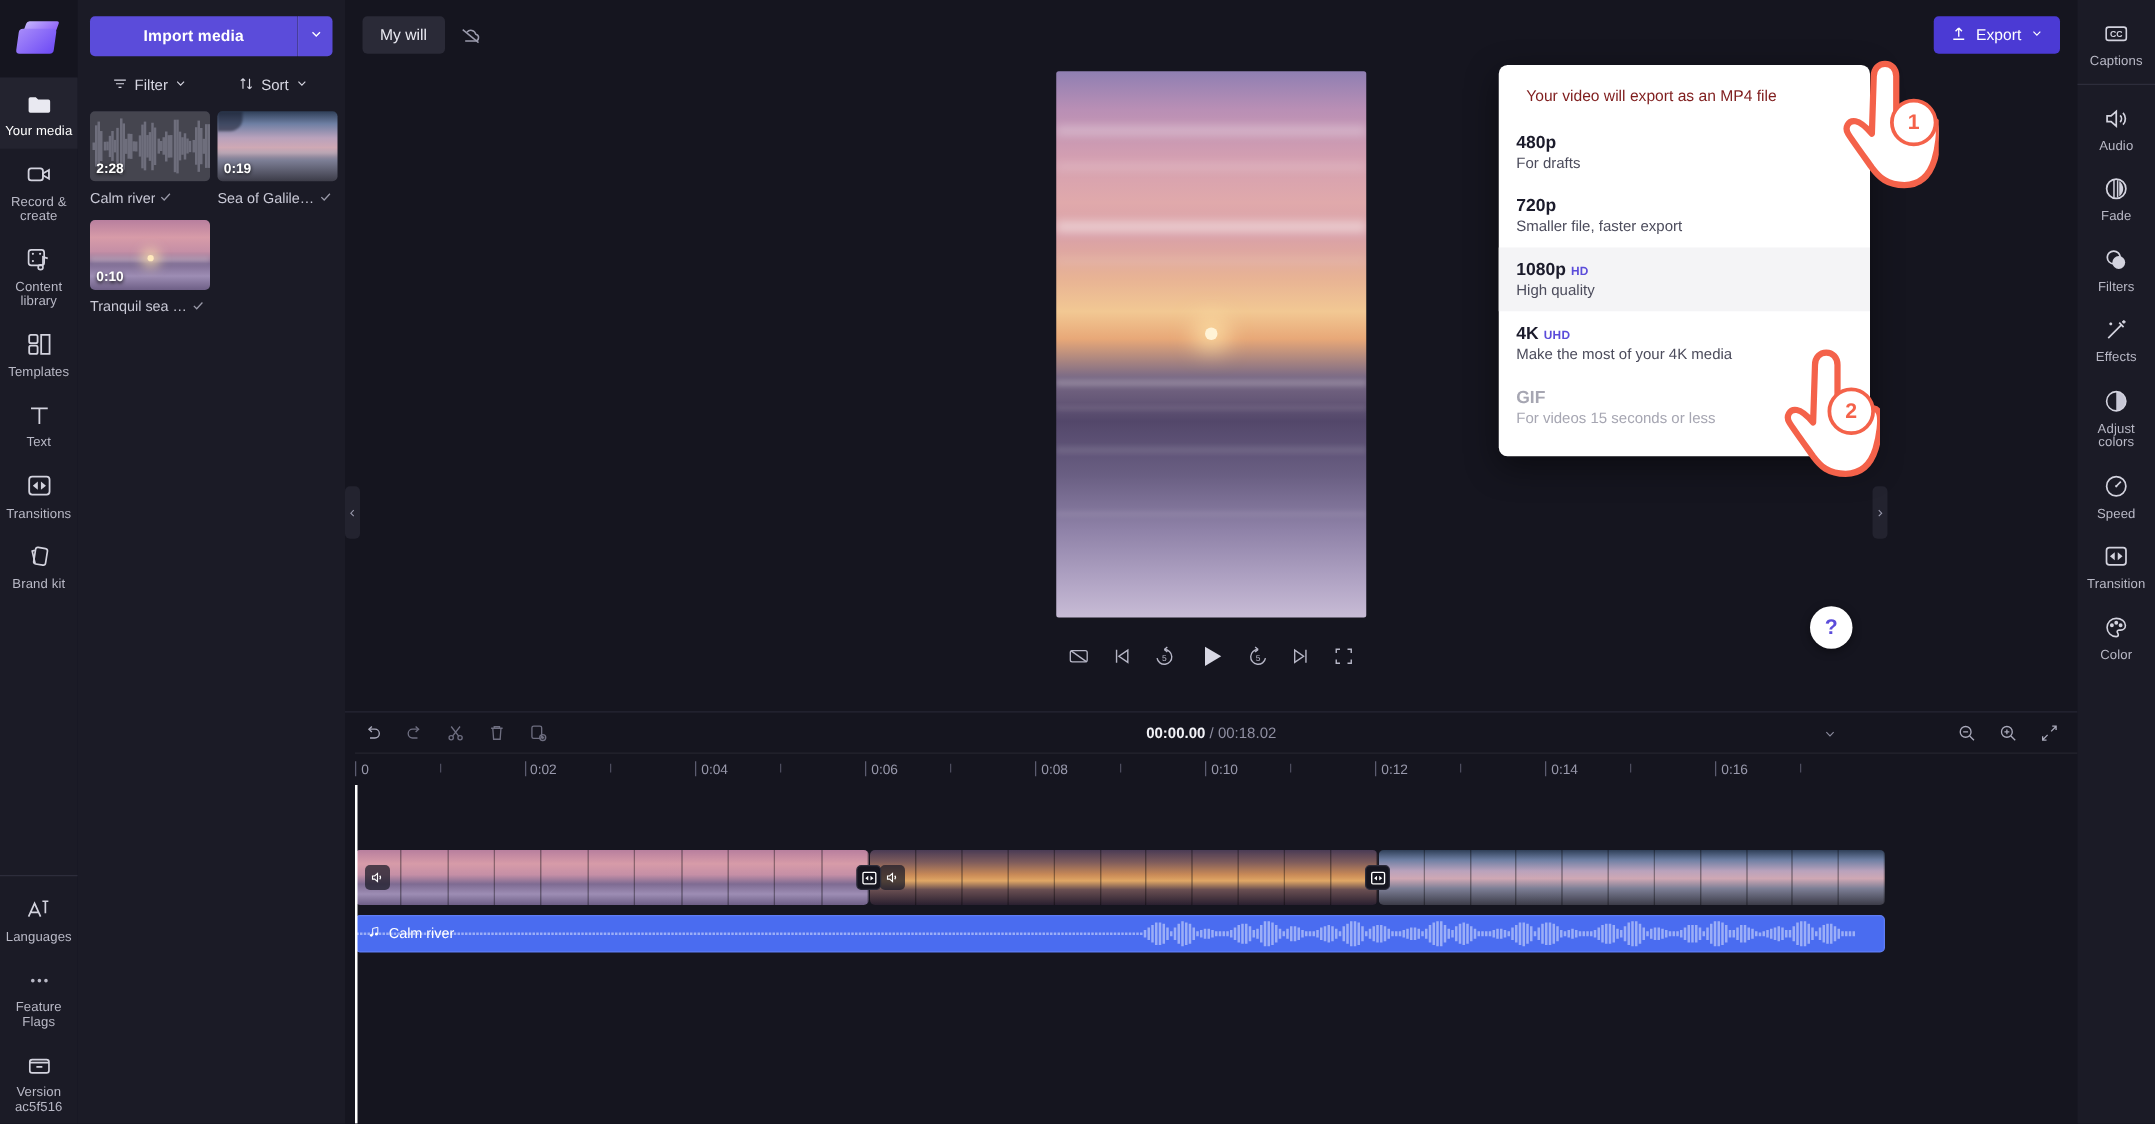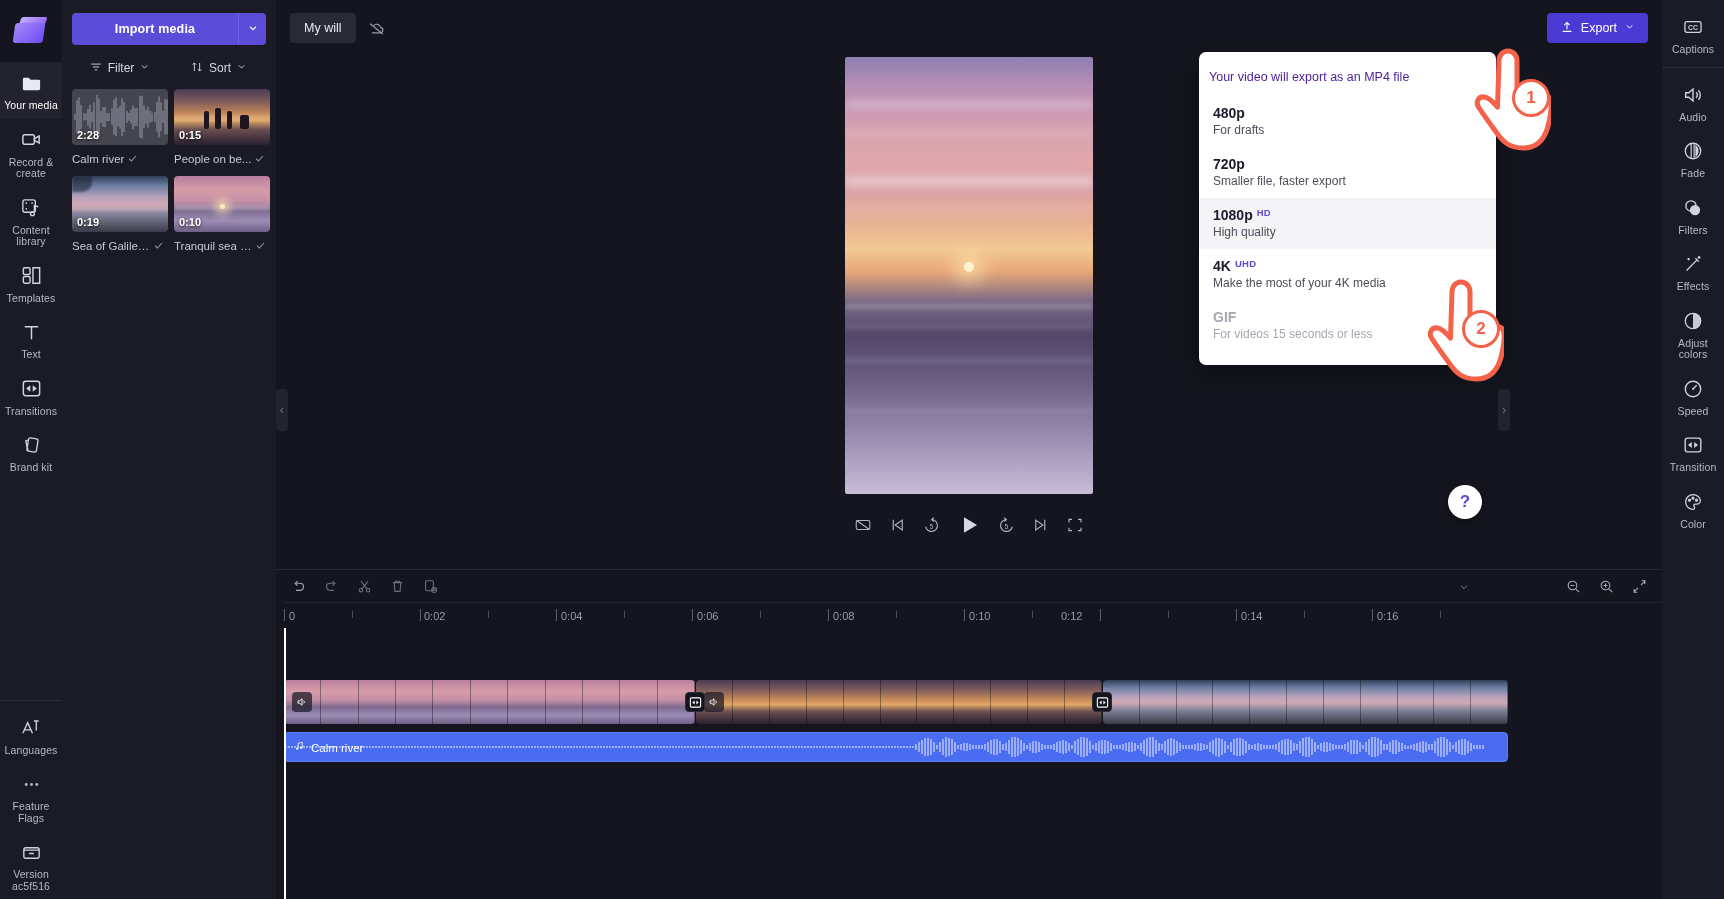--- a/index.html
+++ b/index.html
@@ -166,24 +166,24 @@
     position:absolute; width:12px; height:42px; background:#23232f; border-radius:4px;
     display:flex; align-items:center; justify-content:center; color:#9a9aad; cursor:pointer; z-index:7;
   }
 
   
   .export-menu {
     position:absolute; left:1199px; top:52px; width:297px; background:#ffffff; border-radius:7px;
     box-shadow: 0 8px 26px rgba(0,0,0,.45); padding: 18px 0 14px; z-index:20; color:#20202e;
   }
   .em-title { font-size:13.5px; font-weight:700; padding: 0 14px 11px; color:#1b1b2b;}
-  .em-sub { font-size:12.5px; color:#4c1d95; padding: 0 10px 12px; }
+  .em-sub { font-size:12.5px; color:#7f1d1d; padding: 0 22px 12px; }
   .em-opt { padding: 9px 14px 10px; cursor:pointer; }
   .em-opt.hl { background:#f4f4f6; }
-  .em-opt .l1 { font-size:14px; font-weight:700; color:#1b1b2b; display:flex; align-items:flex-start; gap:4px; }
+  .em-opt .l1 { font-size:14px; font-weight:700; color:#1b1b2b; display:flex; align-items:flex-end; gap:4px; }
   .em-opt .l1 sup { font-size:9.5px; font-weight:700; color:#5b4cda; letter-spacing:.3px; }
   .em-opt .l2 { font-size:12px; color:#4c4c5c; margin-top:2px; }
   .em-opt.disabled .l1 { color:#a6a6b2; }
   .em-opt.disabled .l2 { color:#a6a6b2; }
 
   
   .hand { position:absolute; z-index:40; pointer-events:none; }
   .badge {
     position:absolute; width:38px; height:38px; border-radius:50%; background:#fff;
     border:3px solid #f4624a; color:#f4624a; font-size:17px; font-weight:700;
@@ -417,38 +417,20 @@
         <div class="mname">
           <span class="t">Calm river</span>
           <span class="ck">
             <svg width="11" height="11" viewBox="0 0 24 24" fill="none" stroke="#9a9aa9" stroke-width="2.2">
                 <path d="M4.5 12.5l5 5 10-11"></path>
               </svg>
           </span>
         </div>
       </div>
 
-      <div class="mcard">
-        <div class="mthumb ph-beach">
-          <div style="position:absolute;left:0;right:0;top:49%;height:3px;background:rgba(255,255,255,.25);filter:blur(2px)"></div>
-          <div style="position:absolute;left:30px;top:22px;width:5px;height:18px;background:#1d1520;border-radius:2px"></div>
-          <div style="position:absolute;left:41px;top:19px;width:6px;height:21px;background:#1d1520;border-radius:2px"></div>
-          <div style="position:absolute;left:53px;top:22px;width:5px;height:18px;background:#1d1520;border-radius:2px"></div>
-          <div style="position:absolute;left:66px;top:26px;width:9px;height:14px;background:#1d1520;border-radius:2px"></div>
-          <span class="dur">0:15</span>
-        </div>
-        <div class="mname">
-          <span class="t">People on be...</span>
-          <span class="ck">
-            <svg width="11" height="11" viewBox="0 0 24 24" fill="none" stroke="#9a9aa9" stroke-width="2.2">
-                <path d="M4.5 12.5l5 5 10-11"></path>
-              </svg>
-          </span>
-        </div>
-      </div>
 
       <div class="mcard">
         <div class="mthumb ph-galilee">
           <div style="position:absolute;left:0;right:0;top:58%;height:2px;background:rgba(255,255,255,.3);filter:blur(1.5px)"></div>
           <div style="position:absolute;left:0;top:0;width:20px;height:16px;background:rgba(25,30,45,.55);border-radius:0 0 10px 0;filter:blur(1px)"></div>
           <span class="dur">0:19</span>
         </div>
         <div class="mname">
           <span class="t">Sea of Galilee ...</span>
           <span class="ck">
@@ -588,20 +570,25 @@
             </svg>
         </span>
         <span class="tt">
           <svg width="17" height="17" viewBox="0 0 24 24" fill="none" stroke="#6e6e80" stroke-width="1.5">
               <rect x="5" y="4" width="11" height="14" rx="2"></rect>
               <circle cx="17.2" cy="17" r="3.4"></circle>
               <path d="M17.2 15.2v3.6M15.4 17h3.6"></path>
             </svg>
         </span>
 
+        <div class="timecode">
+          <span class="cur">00:00.00</span>
+          <span class="tot">/</span>
+          <span class="tot">00:18.02</span>
+        </div>
 
         <div class="tl-right">
           <span class="tt">
             <svg width="17" height="17" viewBox="0 0 24 24" fill="none" stroke="#a9a9ba" stroke-width="1.5">
                 <circle cx="10.6" cy="10.6" r="6.1"></circle>
                 <path d="M15.2 15.2L20 20M7.8 10.6h5.6"></path>
               </svg>
           </span>
           <span class="tt">
             <svg width="17" height="17" viewBox="0 0 24 24" fill="none" stroke="#a9a9ba" stroke-width="1.5">
@@ -630,21 +617,21 @@
           <div class="tick major" style="left: 408px;"></div>
           <div class="lbl" style="left: 413px;">0:06</div>
           <div class="tick" style="left: 476px;"></div>
           <div class="tick major" style="left: 544px;"></div>
           <div class="lbl" style="left: 549px;">0:08</div>
           <div class="tick" style="left: 612px;"></div>
           <div class="tick major" style="left: 680px;"></div>
           <div class="lbl" style="left: 685px;">0:10</div>
           <div class="tick" style="left: 748px;"></div>
           <div class="tick major" style="left: 816px;"></div>
-          <div class="lbl" style="left: 777px;">0:12</div>
+          <div class="lbl" style="left: 821px;">0:12</div>
           <div class="tick" style="left: 884px;"></div>
           <div class="tick major" style="left: 952px;"></div>
           <div class="lbl" style="left: 957px;">0:14</div>
           <div class="tick" style="left: 1020px;"></div>
           <div class="tick major" style="left: 1088px;"></div>
           <div class="lbl" style="left: 1093px;">0:16</div>
           <div class="tick" style="left: 1156px;"></div>
         </div>
 
       <div class="tracks">

